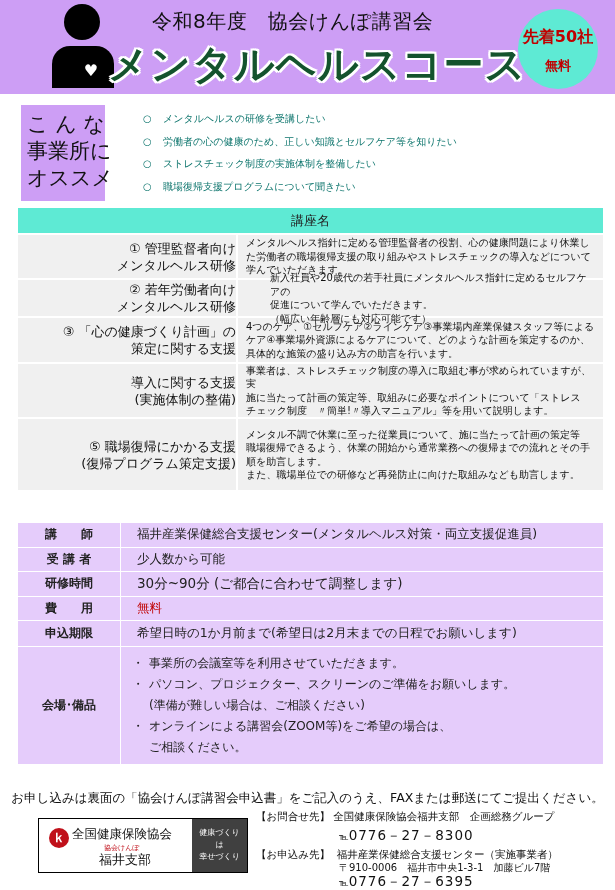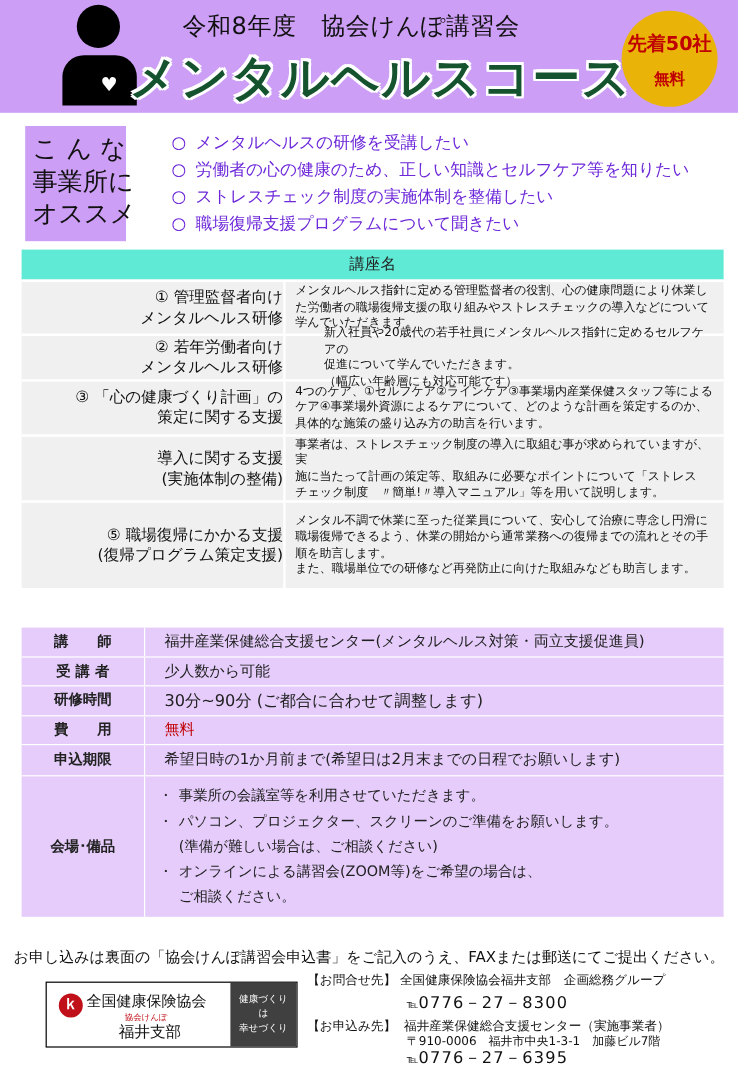--- a/index.html
+++ b/index.html
@@ -8,29 +8,29 @@
 
   
   .header { position: absolute; left: 0; top: 0; width: 615px; height: 94px; background: #cd9ef5; }
   .person { position: absolute; left: 52px; top: 4px; width: 62px; height: 82px; }
   .person .head { position: absolute; left: 12px; top: 0; width: 36px; height: 36px; border-radius: 50%; background: #000; }
   .person .body { position: absolute; left: 0; top: 42px; width: 62px; height: 42px; background: #000; border-radius: 18px 18px 0 0; }
   .person .heart { position: absolute; left: 31px; top: 59px; width: 16px; height: 16px; color: #fff; font-size: 16px; line-height: 16px; text-align: center; }
   .hdr-sub { position: absolute; left: 152px; top: 8px; font-size: 20px; color: #111; letter-spacing: 0.5px; white-space: nowrap; }
   .hdr-title { position: absolute; left: 108px; top: 37px; font-size: 40px; font-weight: bold; color: #14532d; letter-spacing: 1px; white-space: nowrap;
     text-shadow: 2px 0 0 #fff, -2px 0 0 #fff, 0 2px 0 #fff, 0 -2px 0 #fff, 2px 2px 0 #fff, -2px -2px 0 #fff, 2px -2px 0 #fff, -2px 2px 0 #fff; }
-  .badge { position: absolute; left: 518px; top: 9px; width: 80px; height: 80px; border-radius: 50%; background: #eab308; color: #c00000; text-align: center; font-weight: bold; }
+  .badge { position: absolute; left: 518px; top: 9px; width: 80px; height: 80px; border-radius: 50%; background: #5eead4; color: #c00000; text-align: center; font-weight: bold; }
   .badge .l1 { position: absolute; top: 18px; left: 0; width: 80px; font-size: 16px; }
   .badge .l2 { position: absolute; top: 48px; left: 0; width: 80px; font-size: 13px; }
 
   
   .rec-box { position: absolute; left: 21px; top: 105px; width: 84px; height: 96px; background: #cd9ef5; padding: 6px 16px 0 6px; }
   .rec-box div { font-size: 21px; line-height: 27px; color: #111; letter-spacing: 0px; white-space: nowrap; }
   .rec-list { position: absolute; left: 143px; top: 108px; list-style: none; }
-  .rec-list li { font-size: 14px; line-height: 22.5px; color: #6d28d9; white-space: nowrap; }
+  .rec-list li { font-size: 10px; line-height: 22.5px; color: #0f766e; white-space: nowrap; }
   .rec-list li .mark { display: inline-block; width: 20px; }
 
   
   .course { position: absolute; left: 18px; top: 208px; width: 585px; }
   .course .th { height: 25px; background: #5eead4; text-align: center; font-size: 13px; line-height: 25px; color: #222; }
   .course .row { display: flex; background: #f0f0f0; border-top: 2px solid #fff; }
   .course .name { width: 220px; padding-left: 8px; font-size: 13px; line-height: 17px; color: #111; display: flex; flex-direction: column; justify-content: center; border-right: 2px solid #fff; text-align: right; }
   .course .name .sub { padding-left: 22px; }
   .course .desc { flex: 1; padding: 4px 8px 4px 8px; font-size: 10px; line-height: 13.5px; color: #111; display: flex; flex-direction: column; justify-content: center; }
   .r1 { height: 45px; } .r2 { height: 38px; gap: 24px; } .r3 { height: 46px; } .r4 { height: 55px; } .r5 { height: 73px; }
@@ -142,21 +142,21 @@
       <span>チェック制度　〃簡単!〃導入マニュアル」等を用いて説明します。</span>
     </div>
   </div>
 
   <div class="row r5">
     <div class="name">
       <span>⑤  職場復帰にかかる支援</span>
       <span class="sub" style="padding-left:14px">(復帰プログラム策定支援)</span>
     </div>
     <div class="desc">
-      <span>メンタル不調で休業に至った従業員について、安心して治療に専念し円滑に</span>
+      <span>メンタル不調で休業に至った従業員について、施に当たって計画の策定等</span>
       <span>職場復帰できるよう、休業の開始から通常業務への復帰までの流れとその手</span>
       <span>順を助言します。</span>
       <span>また、職場単位での研修など再発防止に向けた取組みなども助言します。</span>
     </div>
   </div>
 </div>
 
 <div class="info">
   <div class="irow ir">
     <div class="lab">講　　師</div>

